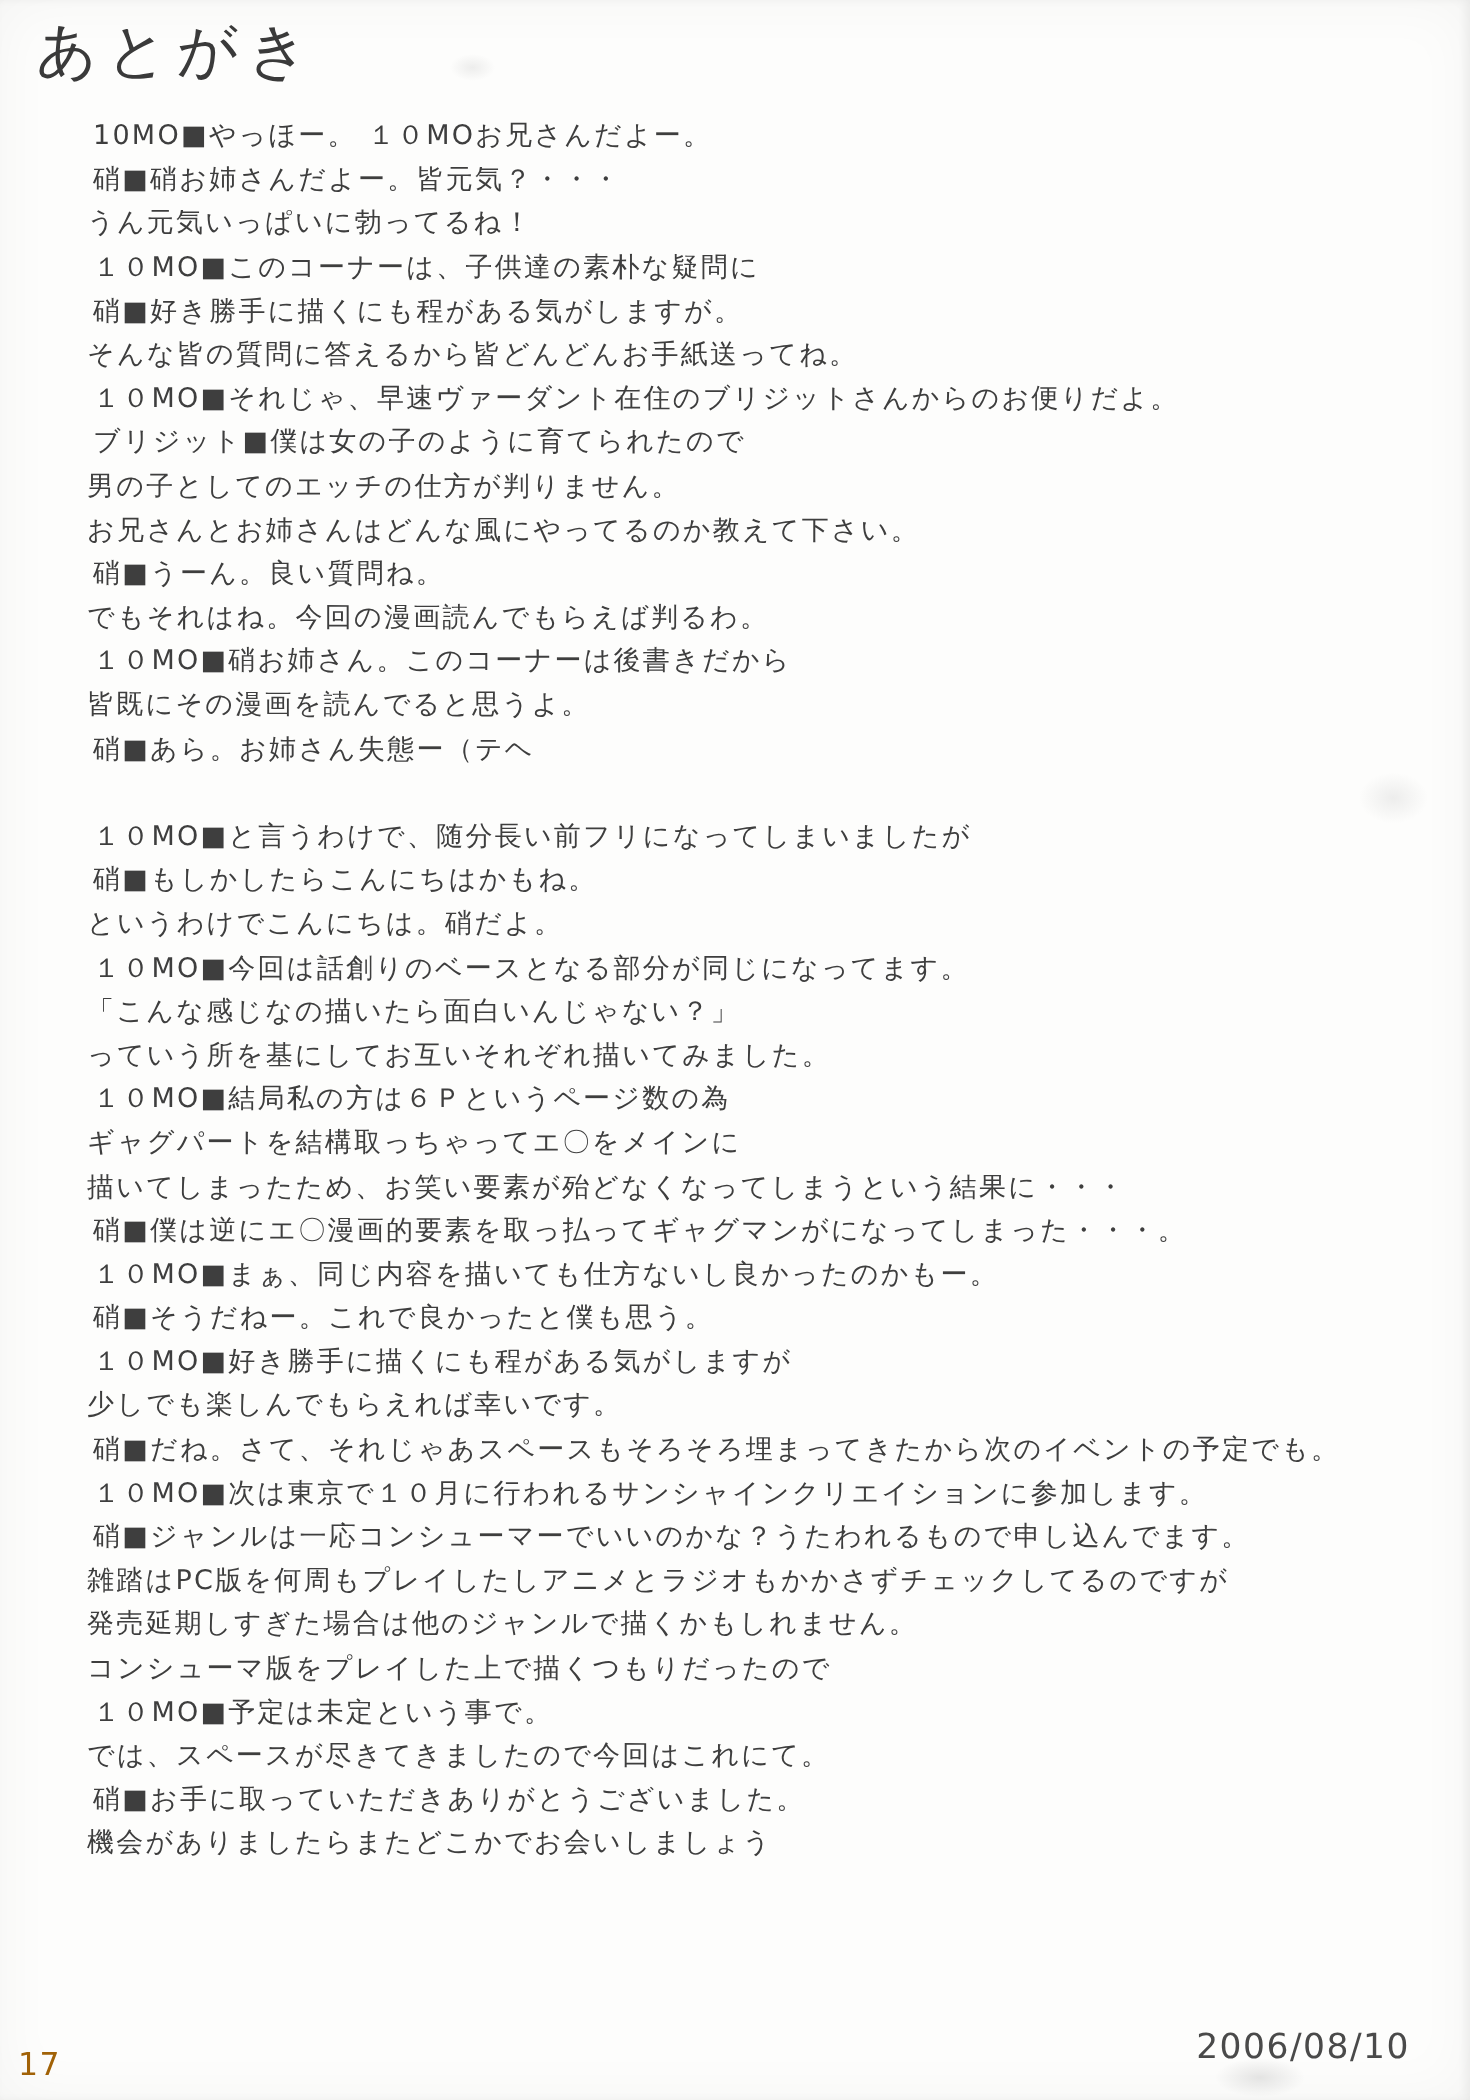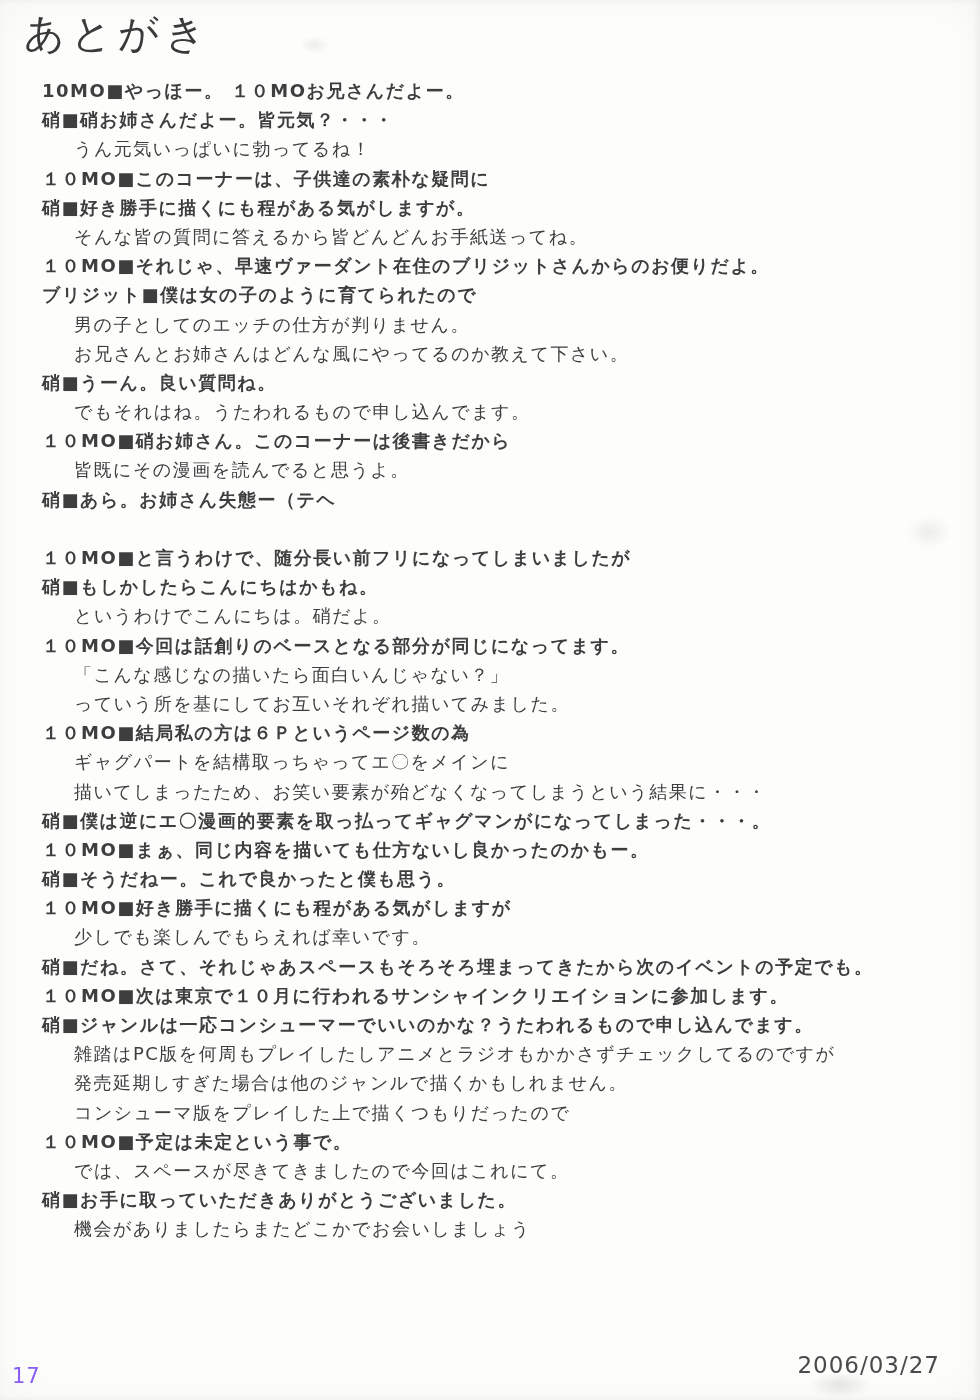--- a/index.html
+++ b/index.html
@@ -37,29 +37,29 @@
     width:980px;
   }
   .text-line{
     height:29.2px;
     line-height:29.2px;
     font-size:18px;
     letter-spacing:1.5px;
     white-space:nowrap;
     color:var(--ink);
   }
-  .indent-0{ padding-left:42px;font-weight:bold; }
-  .indent-1{ padding-left:74px; }
+  .indent-0{ padding-left:62px; }
+  .indent-1{ padding-left:58px; }
   .footer-page-number{
     position:absolute;
     left:12px;
     bottom:12px;
     font-size:21px;
     letter-spacing:1px;
-    color:#8b5cf6;
+    color:#a16207;
   }
   .footer-date{
     position:absolute;
     right:40px;
     bottom:22px;
     font-size:23px;
     letter-spacing:1px;
     color:#4a4a4a;
   }
   .scan-smudge{
@@ -83,21 +83,21 @@
       <div class="text-line indent-0">硝■硝お姉さんだよー。皆元気？・・・</div>
       <div class="text-line indent-1">うん元気いっぱいに勃ってるね！</div>
       <div class="text-line indent-0">１０MO■このコーナーは、子供達の素朴な疑問に</div>
       <div class="text-line indent-0">硝■好き勝手に描くにも程がある気がしますが。</div>
       <div class="text-line indent-1">そんな皆の質問に答えるから皆どんどんお手紙送ってね。</div>
       <div class="text-line indent-0">１０MO■それじゃ、早速ヴァーダント在住のブリジットさんからのお便りだよ。</div>
       <div class="text-line indent-0">ブリジット■僕は女の子のように育てられたので</div>
       <div class="text-line indent-1">男の子としてのエッチの仕方が判りません。</div>
       <div class="text-line indent-1">お兄さんとお姉さんはどんな風にやってるのか教えて下さい。</div>
       <div class="text-line indent-0">硝■うーん。良い質問ね。</div>
-      <div class="text-line indent-1">でもそれはね。うたわれるもので申し込んでます。</div>
+      <div class="text-line indent-1">でもそれはね。今回の漫画読んでもらえば判るわ。</div>
       <div class="text-line indent-0">１０MO■硝お姉さん。このコーナーは後書きだから</div>
       <div class="text-line indent-1">皆既にその漫画を読んでると思うよ。</div>
       <div class="text-line indent-0">硝■あら。お姉さん失態ー（テヘ</div>
       <div class="text-line indent-0"></div>
       <div class="text-line indent-0">１０MO■と言うわけで、随分長い前フリになってしまいましたが</div>
       <div class="text-line indent-0">硝■もしかしたらこんにちはかもね。</div>
       <div class="text-line indent-1">というわけでこんにちは。硝だよ。</div>
       <div class="text-line indent-0">１０MO■今回は話創りのベースとなる部分が同じになってます。</div>
       <div class="text-line indent-1">「こんな感じなの描いたら面白いんじゃない？」</div>
       <div class="text-line indent-1">っていう所を基にしてお互いそれぞれ描いてみました。</div>
@@ -119,14 +119,14 @@
       <div class="text-line indent-1">では、スペースが尽きてきましたので今回はこれにて。</div>
       <div class="text-line indent-0">硝■お手に取っていただきありがとうございました。</div>
       <div class="text-line indent-1">機会がありましたらまたどこかでお会いしましょう</div>
     </div>
 
   <div class="scan-smudge smudge-1"></div>
   <div class="scan-smudge smudge-2"></div>
   <div class="scan-smudge smudge-3"></div>
 
   <div class="footer-page-number">17</div>
-  <div class="footer-date">2006/03/27</div>
+  <div class="footer-date">2006/08/10</div>
 </div>
 
 </body></html>

